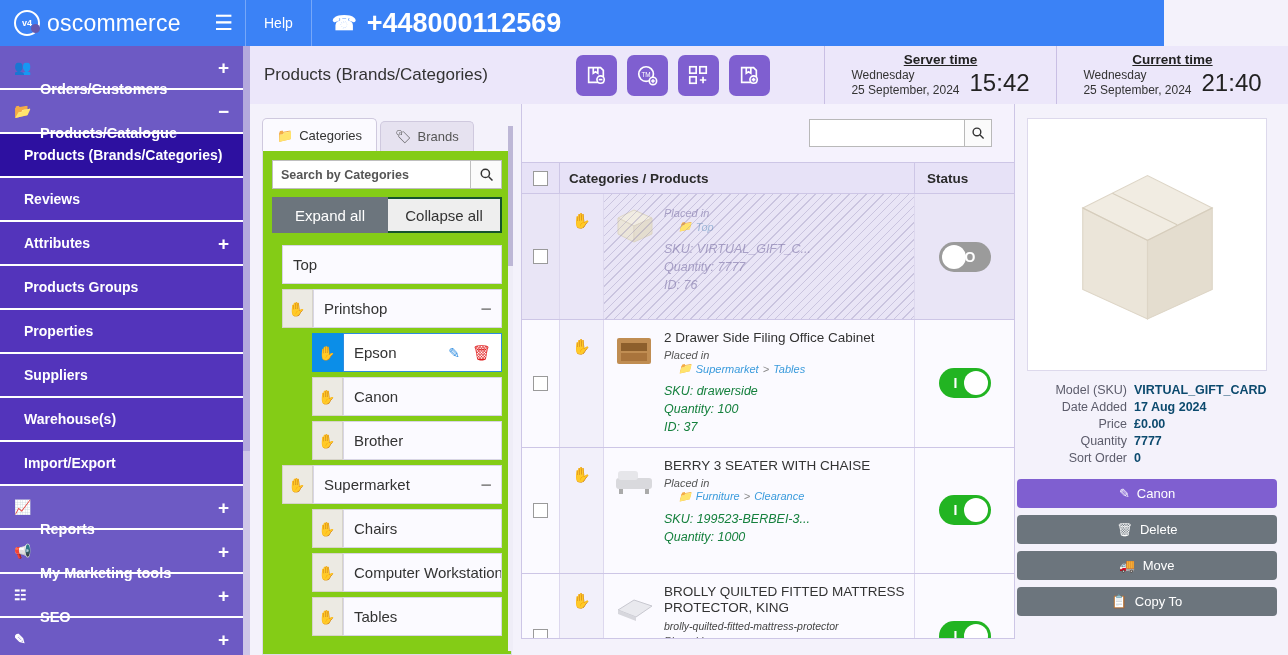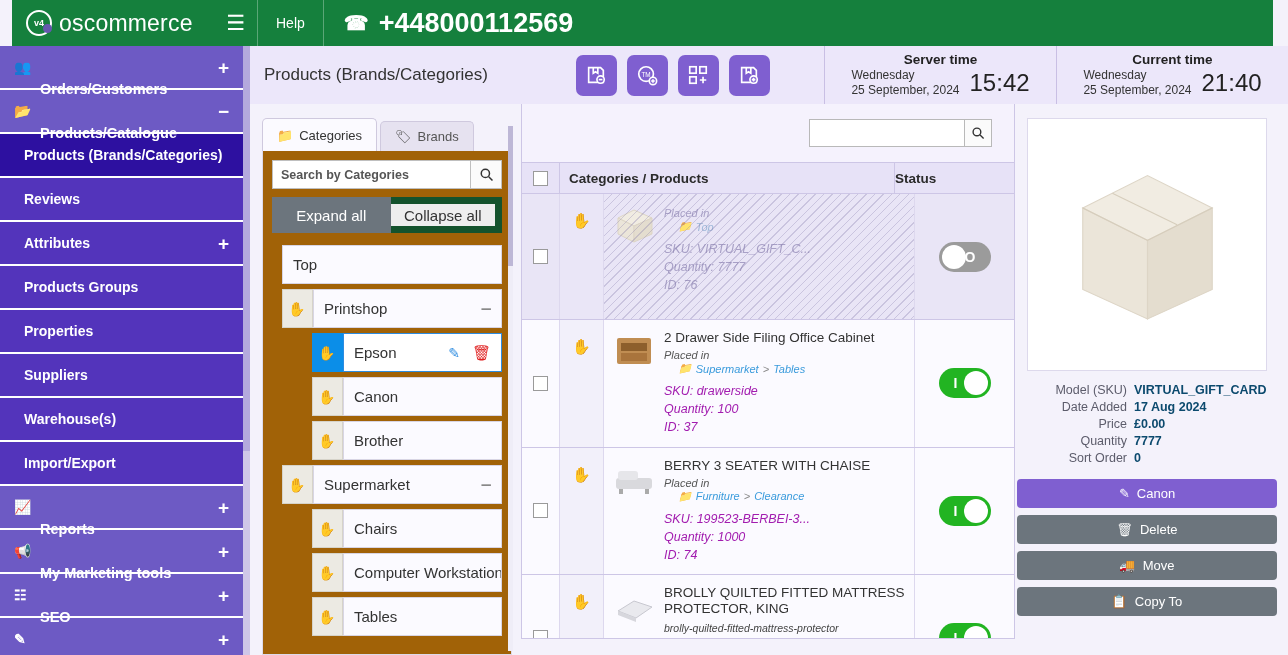--- a/index.html
+++ b/index.html
@@ -5,22 +5,22 @@
   * { box-sizing: border-box; margin: 0; padding: 0; }
   html, body {
     width: 1288px; height: 655px;
     font-family: "Liberation Sans", sans-serif;
     background: #f4f2fb; overflow: hidden;
   }
   body { position: relative; }
 
   
   .topbar {
-    position: absolute; top: 0; left: 0; width: 1261px; height: 46px;
-    background: #15803d; display: flex; align-items: center; z-index: 30; margin-left: 12px;
+    position: absolute; top: 0; left: 0; width: 1164px; height: 46px;
+    background: #3b82f6; display: flex; align-items: center; z-index: 30;
   }
   .brand {
     width: 245px; height: 46px; display: flex; align-items: center;
     padding-left: 14px; color: #fff; flex-shrink: 0;
   }
   .brand-logo { display: flex; align-items: center; gap: 7px; }
   .logo-mark {
     width: 26px; height: 26px; border: 2px solid #fff; border-radius: 50%;
     display: flex; align-items: center; justify-content: center;
     font-size: 9px; font-weight: bold; position: relative;
@@ -99,58 +99,58 @@
     width: 41px; height: 41px; background: #7f5fd0; border-radius: 7px;
     display: flex; align-items: center; justify-content: center; cursor: pointer;
   }
   .tool-btn svg { display: block; }
   .time-wrap { margin-left: auto; display: flex; height: 58px; }
   .time-box {
     padding: 4px 14px 4px 14px; display: flex; flex-direction: column;
     align-items: center; justify-content: center; min-width: 232px;
     border-left: 1px solid #c9bfe4;
   }
-  .time-box .t-title { font-size: 13.5px; font-weight: bold; color: #222; }
+  .time-box .t-title { font-size: 13.5px; font-weight: bold; color: #222; text-decoration: underline; }
   .time-row { display: flex; align-items: center; gap: 10px; margin-top: 1px; }
   .time-row .t-date { font-size: 12px; color: #333; line-height: 1.25; text-align: left; }
   .time-row .t-clock { font-size: 24px; color: #222; }
 
   
   .cats-panel {
     position: absolute; top: 118px; left: 262px; width: 250px; height: 537px;
     z-index: 8;
   }
   .tabs { display: flex; height: 33px; align-items: flex-end; }
   .tab {
     height: 30px; padding: 0 14px; display: flex; align-items: center; gap: 6px;
     font-size: 13px; color: #555; background: #e6e2f0;
     border: 1px solid #cfc9de; border-bottom: none;
     border-radius: 5px 5px 0 0; cursor: pointer;
   }
   .tab.active { background: #fbfaff; height: 33px; color: #333; }
   .tab + .tab { margin-left: 3px; }
   .cats-box {
-    background: #a16207; border: 1px solid #dedae9; border-top: none;
+    background: #84cc16; border: 1px solid #dedae9; border-top: none;
     padding: 9px; height: 504px;
   }
   .search-row { display: flex; height: 29px; }
   .search-row input {
     flex: 1; border: 1px solid #bfbfbf; border-right: none; padding: 0 8px;
     font-size: 12.5px; font-weight: bold; color: #555;
     font-family: "Liberation Sans", sans-serif; outline: none; background: #fff;
   }
   .search-row input::placeholder { color: #555; font-weight: bold; }
   .search-btn {
     width: 32px; border: 1px solid #bfbfbf; background: #fbfbfb;
     display: flex; align-items: center; justify-content: center; cursor: pointer;
   }
   .seg { display: flex; margin-top: 8px; height: 36px; }
   .seg-btn {
     flex: 1; display: flex; align-items: center; justify-content: center;
-    font-size: 15px; cursor: pointer; border: 7px solid #14532d;
+    font-size: 15px; cursor: pointer; border: 2px solid #14532d;
   }
   .seg-btn.on { background: #6c757d; color: #fff; border-color: #6c757d; }
   .seg-btn.off { background: #eeeeee; color: #333; border-left: none; }
 
   .tree { margin-top: 12px; position: relative; height: 400px; overflow: hidden; }
   .tree-row { display: flex; align-items: stretch; margin-bottom: 5px; height: 39px; }
   .tree-row .handle {
     width: 31px; background: #eceae3; border: 1px solid #d6d3c9;
     display: flex; align-items: center; justify-content: center;
     font-size: 14px; color: #666; flex-shrink: 0; cursor: grab;
@@ -196,21 +196,21 @@
     width: 28px; border: 1px solid #b9b9b9; background: #fbfbfb;
     display: flex; align-items: center; justify-content: center; cursor: pointer;
   }
   .thead {
     display: flex; height: 32px; background: #e7e2f7;
     border-top: 1px solid #cdc6e6; border-bottom: 1px solid #cdc6e6;
     align-items: center; font-size: 13.5px; font-weight: bold; color: #2b2b2b;
   }
   .th-chk { width: 37px; display: flex; align-items: center; justify-content: center; }
   .th-name { flex: 1; padding-left: 9px; border-left: 1px solid #cdc6e6; height: 32px; display: flex; align-items: center; }
-  .th-status { width: 120px; border-left: 1px solid #cdc6e6; height: 32px; display: flex; align-items: center; }
+  .th-status { width: 100px; padding-left: 12px; border-left: 1px solid #cdc6e6; height: 32px; display: flex; align-items: center; }
   .chk {
     width: 15px; height: 15px; border: 1px solid #9a9a9a; background: #fff;
     cursor: pointer; display: block;
   }
 
   .prow { display: flex; border-bottom: 1px solid #cdc6e6; min-height: 126px; }
   .prow.disabled { background: #e9e5f6; }
   .pc-chk {
     width: 37px; display: flex; align-items: center; justify-content: center; flex-shrink: 0;
   }
@@ -232,21 +232,21 @@
   }
   .pinfo { flex: 1; min-width: 0; }
   .p-title { font-size: 13.5px; color: #333; line-height: 1.2; }
   .prow.disabled .p-title { color: #a49cc4; }
   .p-placed { font-size: 11px; font-style: italic; color: #555; margin-top: 3px; }
   .p-crumb {
     font-size: 11px; font-style: italic; color: #3a9bdc; margin-left: 14px;
     margin-top: 1px; display: flex; align-items: center; gap: 4px;
   }
   .p-crumb .sep { color: #888; }
-  .p-meta { font-size: 12.5px; font-style: italic; color: #a21caf; margin-top: 7px; line-height: 1.45; }
+  .p-meta { font-size: 12.5px; font-style: italic; color: #15803d; margin-top: 7px; line-height: 1.45; }
   .prow.disabled .p-meta, .prow.disabled .p-placed { color: #a8a0c6; }
   .prow.disabled .p-crumb { color: #9fb8d8; }
   .p-slug { font-size: 10.5px; font-style: italic; color: #444; margin-top: 4px; }
   .pc-status {
     width: 100px; border-left: 1px solid #ddd8ee; display: flex;
     align-items: center; justify-content: center; flex-shrink: 0;
   }
   .toggle {
     width: 52px; height: 30px; border-radius: 15px; position: relative;
     display: flex; align-items: center; cursor: pointer;
@@ -628,21 +628,20 @@
             <div class="p-placed">Placed in</div>
             <div class="p-crumb">
               <span>📁</span>
               <span>Furniture</span>
               <span class="sep">&gt;</span>
               <span>Clearance</span>
             </div>
             <div class="p-meta">
               <div>SKU: 199523-BERBEI-3...</div>
               <div>Quantity: 1000</div>
-              <div>ID: 74</div>
             </div>
           </div>
         </div>
         <div class="pc-status">
           <div class="toggle on">
             <span class="mark">I</span>
             <span class="knob"></span>
           </div>
         </div>
       </div>

